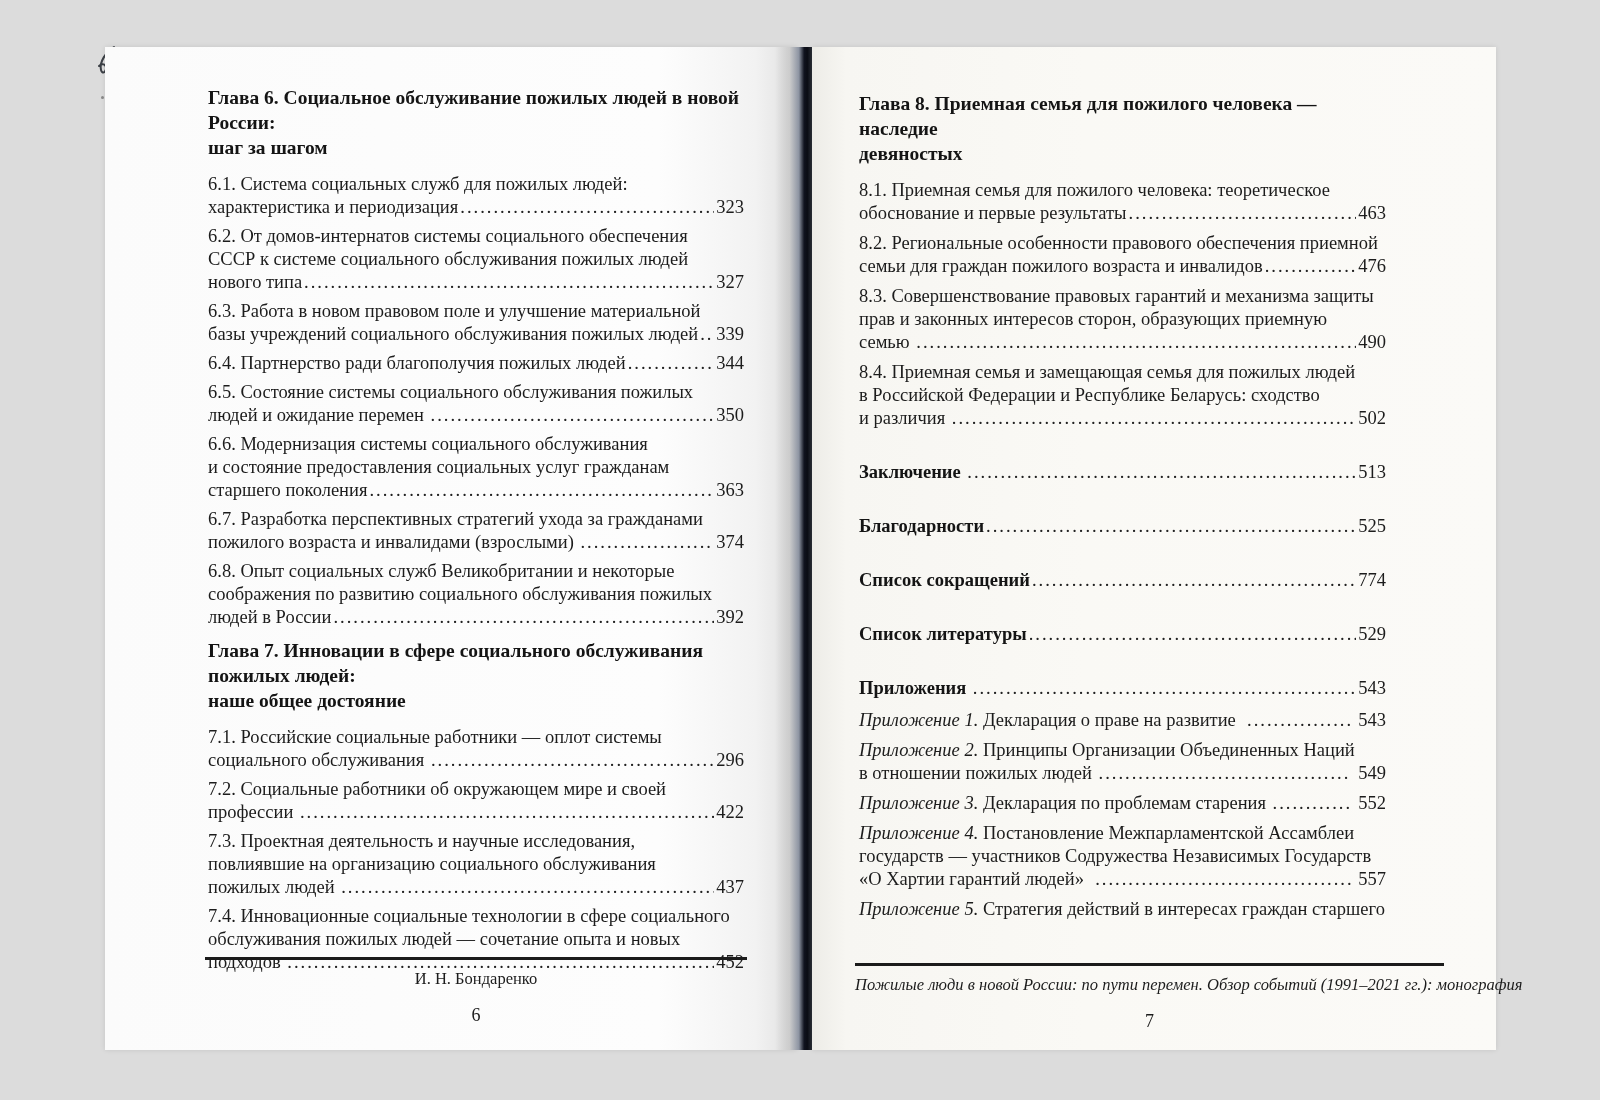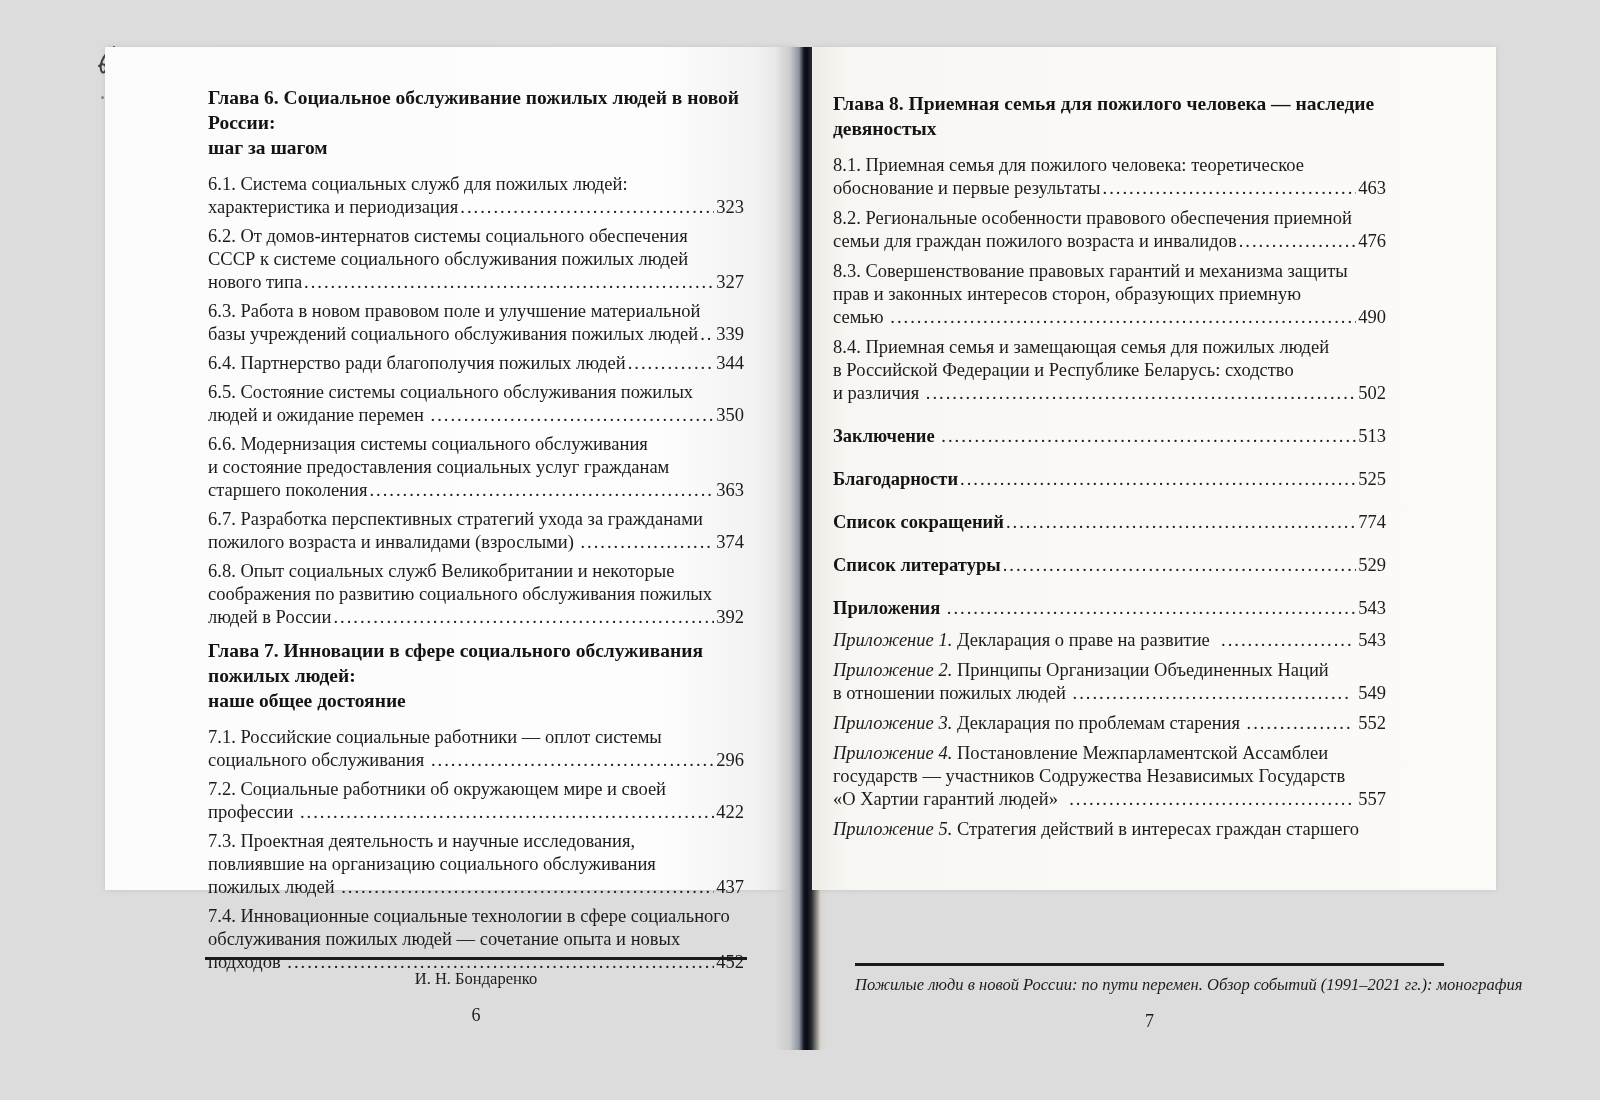--- a/index.html
+++ b/index.html
@@ -2,58 +2,58 @@
 <html><head>
 <meta charset="utf-8">
 <style>
   html,body{margin:0;padding:0;}
   body{
     width:1600px;height:1100px;position:relative;overflow:hidden;
     background:#dcdcdc;
     font-family:"Liberation Serif","DejaVu Serif",serif;
     color:#1c1c1c;
   }
-  .page{position:absolute;top:47px;height:843px;}
+  .page{position:absolute;top:47px;height:1003px;}
   .page-left{
     left:105px;width:692px;
     background:linear-gradient(90deg,#fbfbfb 0%,#fdfdfd 80%,#f2f2f2 94%,#dfdfdf 100%);
     box-shadow:0 0 5px rgba(0,0,0,.10);
   }
   .page-right{
     left:812px;width:684px;
     background:linear-gradient(90deg,#edece7 0%,#f7f6f2 5%,#faf9f5 40%,#fbfaf7 100%);
     box-shadow:0 0 5px rgba(0,0,0,.10);
   }
   .spine{
     position:absolute;top:47px;left:775px;width:52px;height:1003px;
     background:linear-gradient(90deg,
       rgba(220,220,220,0) 0%, #cccccc 28%, #8d94a2 46%,
       #10131f 56%, #0a0c14 62%, #262a33 70%,
       #8e8b85 80%, #d9d6cf 88%, rgba(250,249,245,0) 100%);
   }
   .content{position:relative;}
   .content-left{padding:38px 53px 0 103px;}
-  .content-right{padding:44px 110px 0 21px;}
+  .content-right{padding:44px 110px 0 47px;}
   .chapter-heading{
     font-weight:bold;font-size:19.5px;line-height:25px;
     margin:0 0 13px 0;white-space:pre-line;color:#141414;
   }
   .chapter-heading.mt{margin-top:9px;}
   .toc-entry{margin-bottom:6px;font-size:18.5px;line-height:23px;}
   .content-right .toc-entry{margin-bottom:7px;}
   .pre{white-space:pre-line;}
   .entry-last{display:flex;align-items:baseline;}
   .entry-last .txt{white-space:pre;}
   .dots{flex:1 1 auto;overflow:hidden;white-space:nowrap;min-width:0;margin:0 2px;color:#222;}
   .dots::after{
     content:"......................................................................................................................................................................";
     letter-spacing:2px;
   }
   .pg{white-space:nowrap;}
-  .section-row{margin-top:20px;}
+  .section-row{margin-top:31px;}
   .section-row .txt{font-weight:bold;color:#141414;}
   .appendix-block{margin-top:9px;}
   .it{font-style:italic;white-space:pre;}
   .appendix .pg{margin-left:5px;}
   .page-footer{position:absolute;left:0;right:0;}
   .footer-left{top:910px;left:100px;right:50px;}
   .footer-right{top:916px;left:43px;right:52px;}
   .footer-rule{border:0;border-top:3px solid #1b1b1b;margin:0 0 9px 0;}
   .footer-center{text-align:center;font-size:16.5px;line-height:20px;}
   .footer-run{font-size:16.5px;line-height:20px;white-space:nowrap;font-style:italic;}

